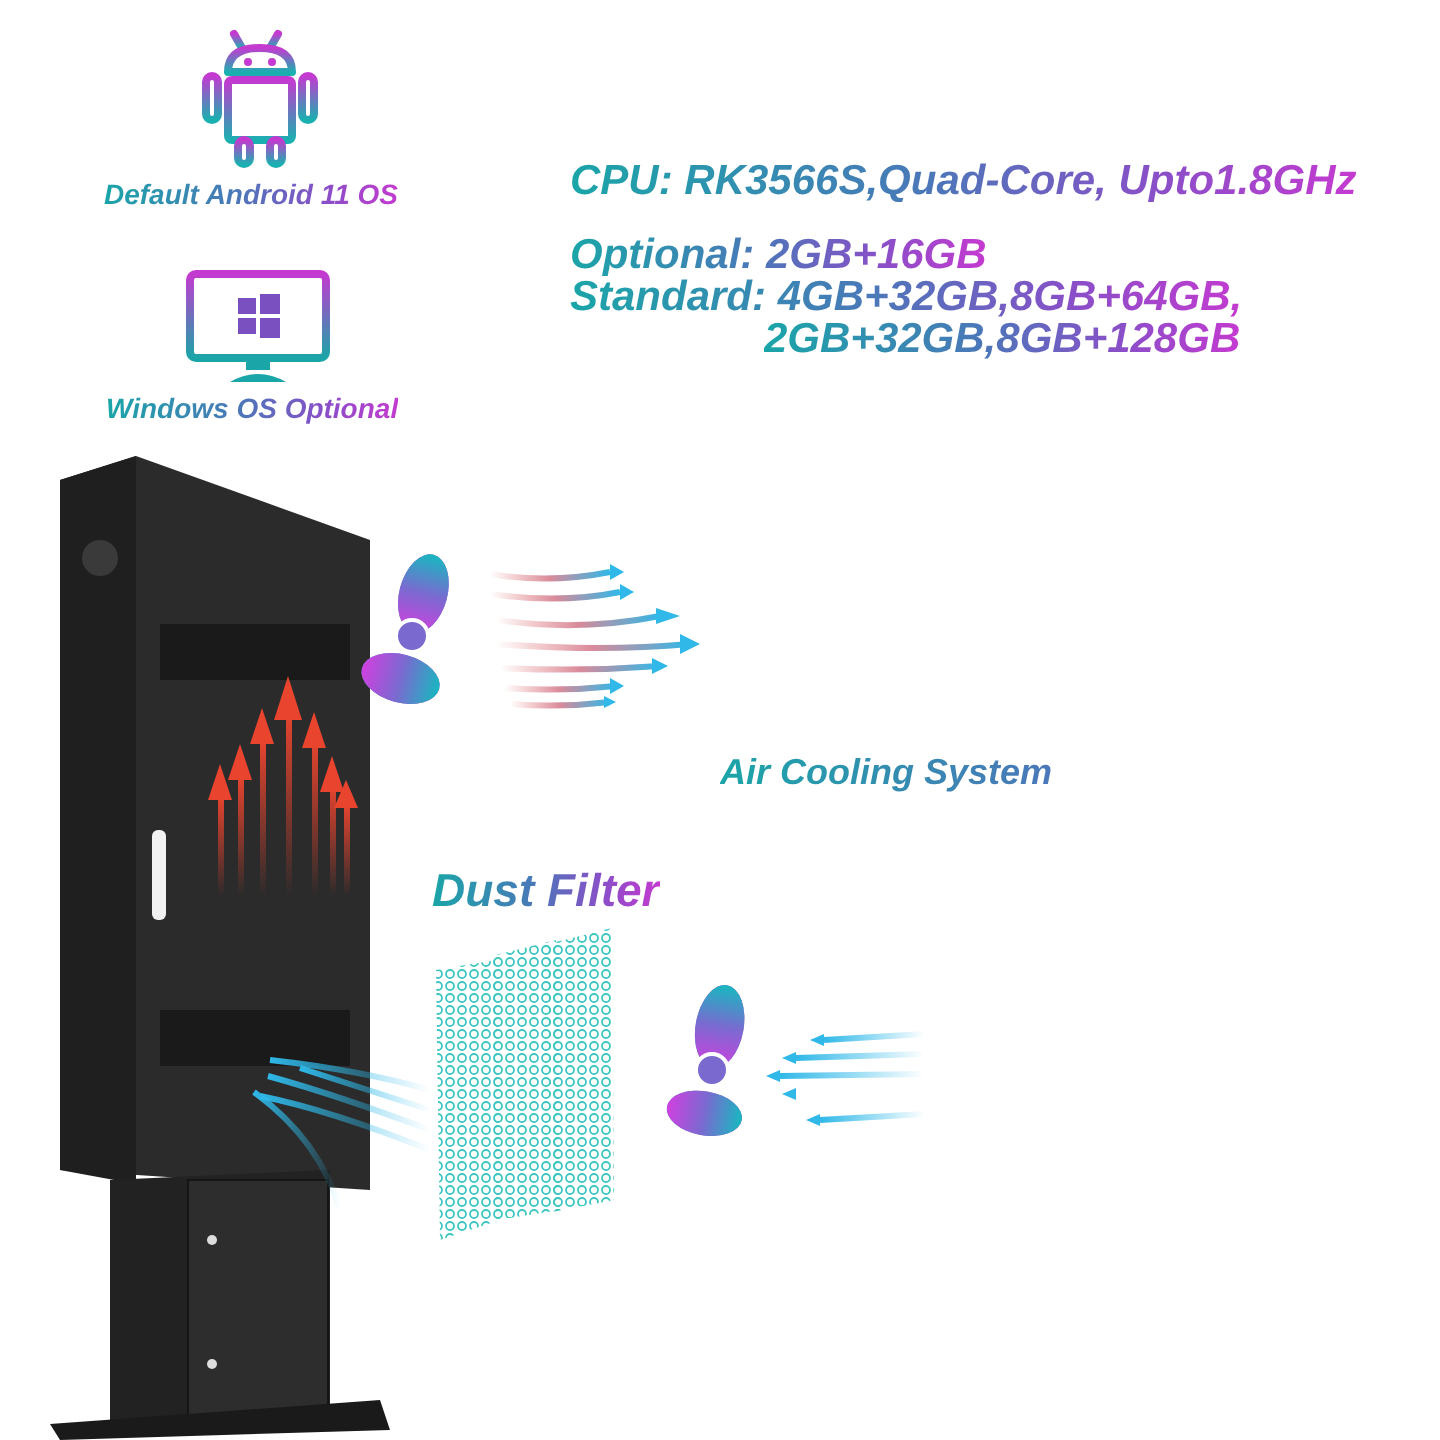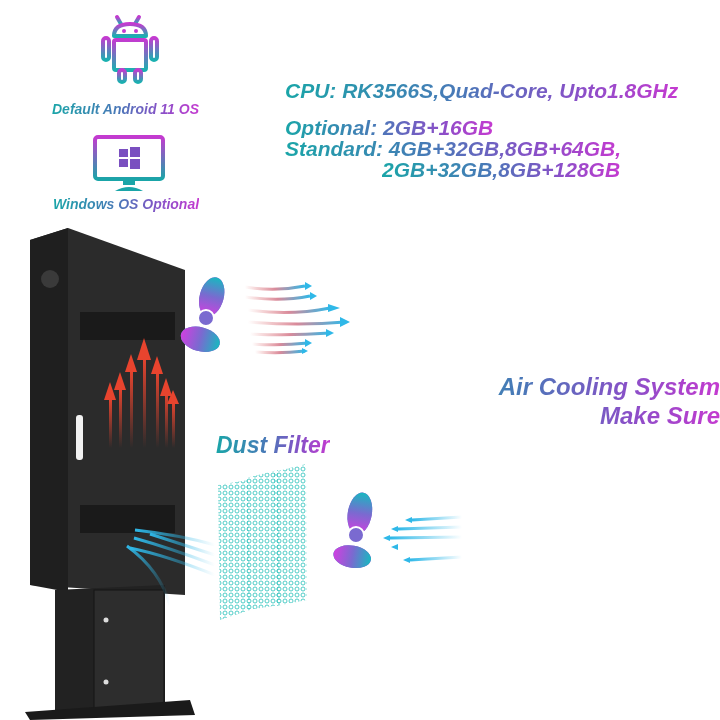--- a/index.html
+++ b/index.html
@@ -1,21 +1,21 @@
 <!DOCTYPE html>
 <html><head>
 <meta charset="utf-8">
 <style>
   html,body{margin:0;padding:0;background:#fff;}
   body{width:720px;height:720px;position:relative;overflow:hidden;font-family:"Liberation Sans",sans-serif;}
   .abs{position:absolute;}
   .grad{font-weight:bold;font-style:italic;background:linear-gradient(90deg,#1aa5a8 0%,#4a78b8 45%,#8a4fc8 75%,#c43ad0 100%);-webkit-background-clip:text;background-clip:text;color:transparent;white-space:nowrap;}
   .t-os{font-size:14px;}
   .spec{font-size:21px;line-height:21px;}
-  .big{font-size:24px;text-align:right;line-height:29px;}
+  .big{font-size:18px;text-align:left;line-height:29px;}
   .dust{font-size:23px;}
   svg{display:block;}
 </style>
 </head>
 <body>
 
 <div class="abs" style="left:100px;top:14px;width:60px;height:70px;">
   <svg width="60" height="70" viewBox="0 0 60 70">
     <defs>
       <linearGradient id="gv" x1="0" y1="0" x2="0" y2="1">
@@ -30,21 +30,21 @@
       <rect x="14" y="26" width="32" height="30" rx="2"></rect>
       <rect x="3" y="24" width="6" height="22" rx="3"></rect>
       <rect x="51" y="24" width="6" height="22" rx="3"></rect>
       <rect x="19" y="56" width="6" height="12" rx="3"></rect>
       <rect x="35" y="56" width="6" height="12" rx="3"></rect>
     </g>
     <circle cx="24" cy="17" r="2" fill="#c43ad0"></circle>
       <circle cx="36" cy="17" r="2" fill="#c43ad0"></circle>
   </svg>
 </div>
-<div class="abs grad t-os" style="left:52px;top:101px;text-align:right;">Default Android 11 OS</div>
+<div class="abs grad t-os" style="left:52px;top:89px;text-align:right;">Default Android 11 OS</div>
 
 <div class="abs" style="left:93px;top:135px;width:72px;height:58px;">
   <svg width="72" height="58" viewBox="0 0 72 58">
     <defs>
       <linearGradient id="gm" x1="0" y1="0" x2="0" y2="1">
         <stop offset="0" stop-color="#c43ad0"></stop>
           <stop offset="1" stop-color="#1aa5a8"></stop>
       </linearGradient>
     </defs>
     <rect x="2" y="2" width="68" height="42" rx="3" fill="none" stroke="url(#gm)" stroke-width="4"></rect>
@@ -192,14 +192,13 @@
         <polygon points="398,324 391,327 398,330"></polygon>
       <polygon points="410,337 403,340 410,343"></polygon>
     </g>
   </svg>
 </div>
 
 <div class="abs grad dust" style="left:216px;top:432px;">Dust Filter</div>
 
 <div class="abs" style="left:360px;top:372px;width:360px;">
   <div class="grad big" style="display:block;">Air Cooling  System</div>
-  <div class="grad big" style="display:block;">Make Sure</div>
 </div>
 
 </body></html>

